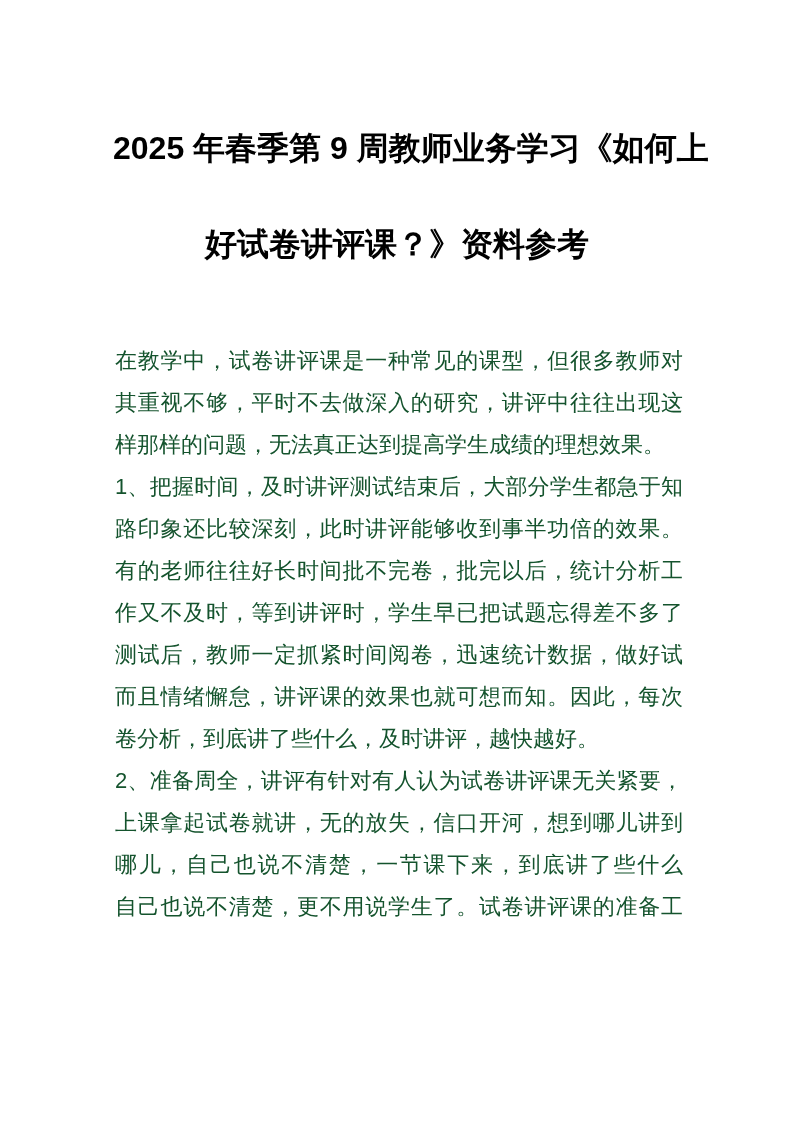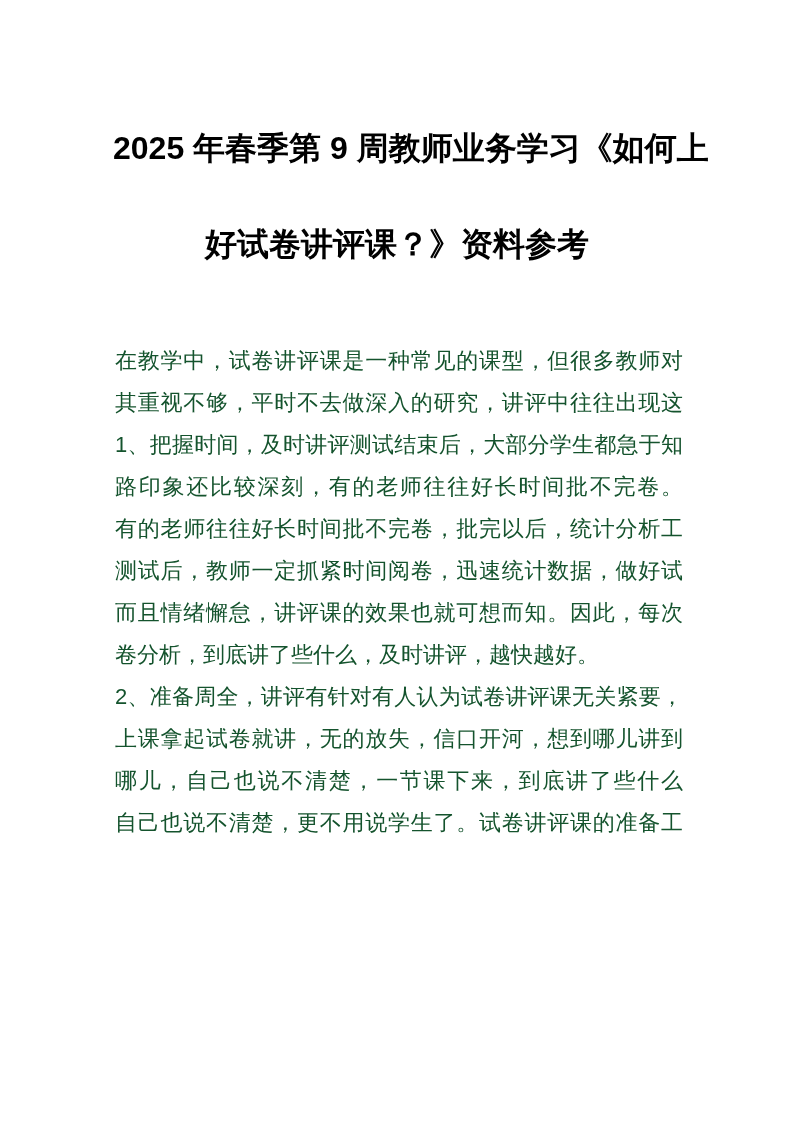--- a/index.html
+++ b/index.html
@@ -61,26 +61,28 @@
   <h1 class="doc-title">
     <div class="title-line">2025 年春季第 9 周教师业务学习《如何上</div>
     <div class="title-line">好试卷讲评课？》资料参考</div>
   </h1>
 
   <div class="doc-body">
 
     <div class="para">
       <div class="line">在教学中，试卷讲评课是一种常见的课型，但很多教师对</div>
       <div class="line">其重视不够，平时不去做深入的研究，讲评中往往出现这</div>
+      <div class="line para-end">样那样的问题，无法真正达到提高学生成绩的理想效果。</div>
     </div>
 
     <div class="para">
       <div class="line">1、把握时间，及时讲评测试结束后，大部分学生都急于知</div>
-      <div class="line">路印象还比较深刻，有的老师往往好长时间批不完卷。</div>
+      <div class="line">路印象还比较深刻，此时讲评能够收到事半功倍的效果。</div>
       <div class="line">有的老师往往好长时间批不完卷，批完以后，统计分析工</div>
+      <div class="line">作又不及时，等到讲评时，学生早已把试题忘得差不多了</div>
       <div class="line">测试后，教师一定抓紧时间阅卷，迅速统计数据，做好试</div>
       <div class="line">而且情绪懈怠，讲评课的效果也就可想而知。因此，每次</div>
       <div class="line para-end">卷分析，到底讲了些什么，及时讲评，越快越好。</div>
     </div>
 
     <div class="para">
       <div class="line">2、准备周全，讲评有针对有人认为试卷讲评课无关紧要，</div>
       <div class="line">上课拿起试卷就讲，无的放失，信口开河，想到哪儿讲到</div>
       <div class="line">哪儿，自己也说不清楚，一节课下来，到底讲了些什么</div>
       <div class="line">自己也说不清楚，更不用说学生了。试卷讲评课的准备工</div>

